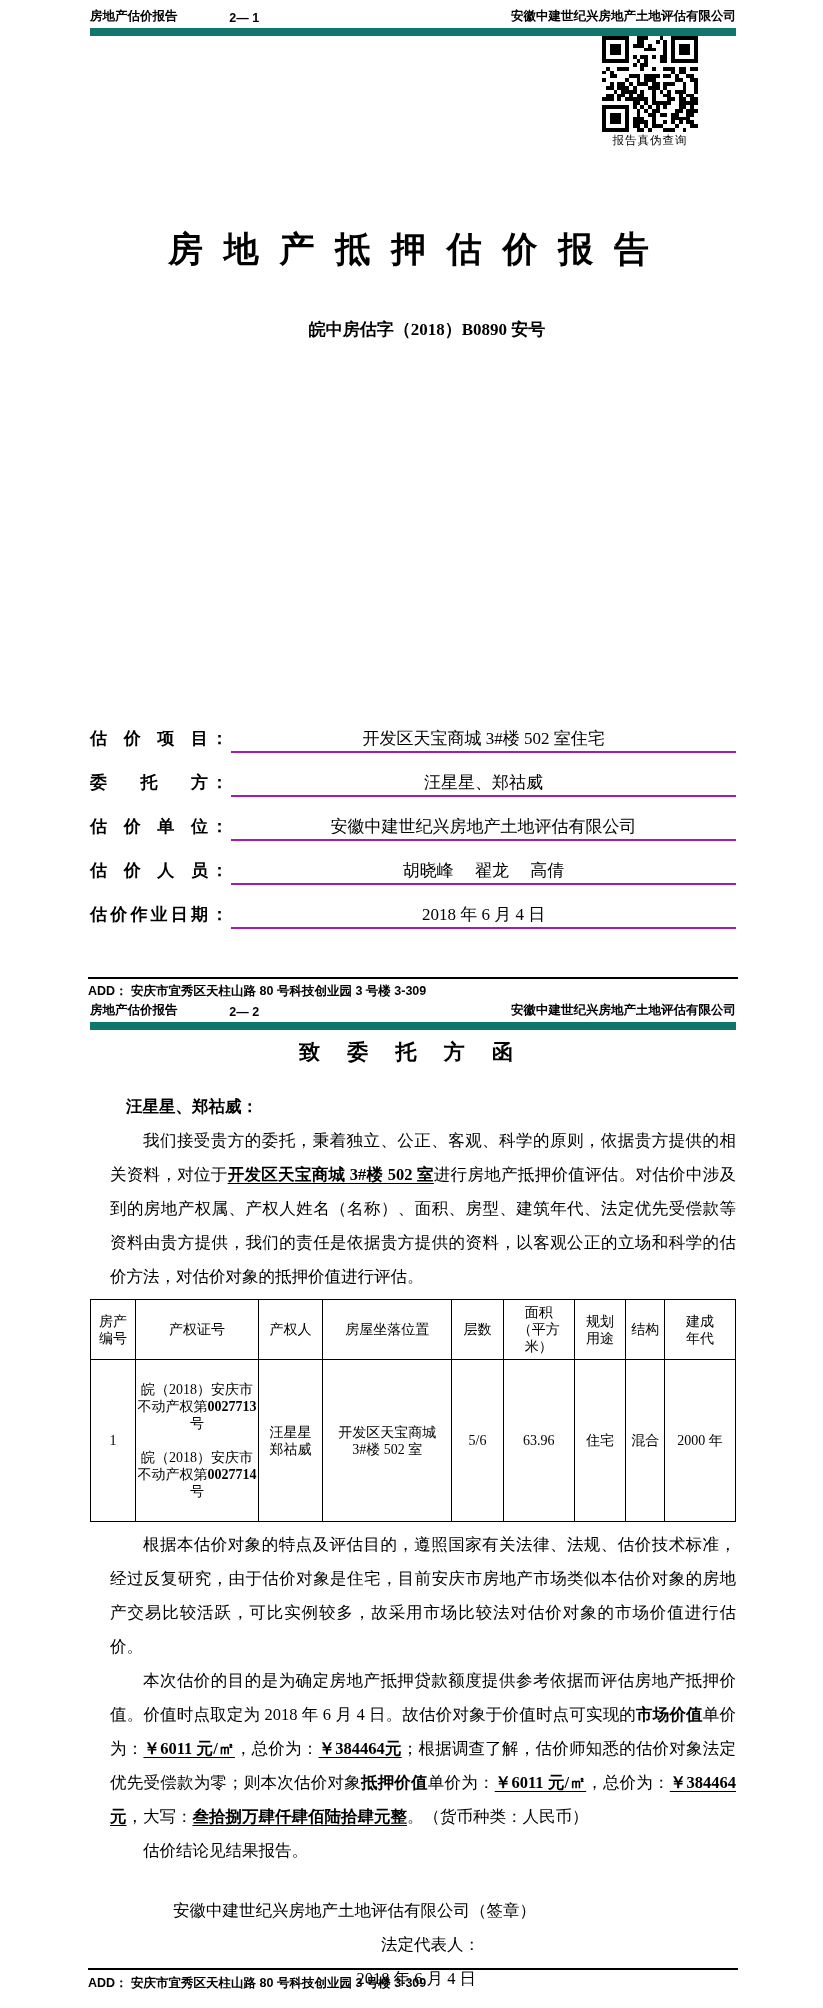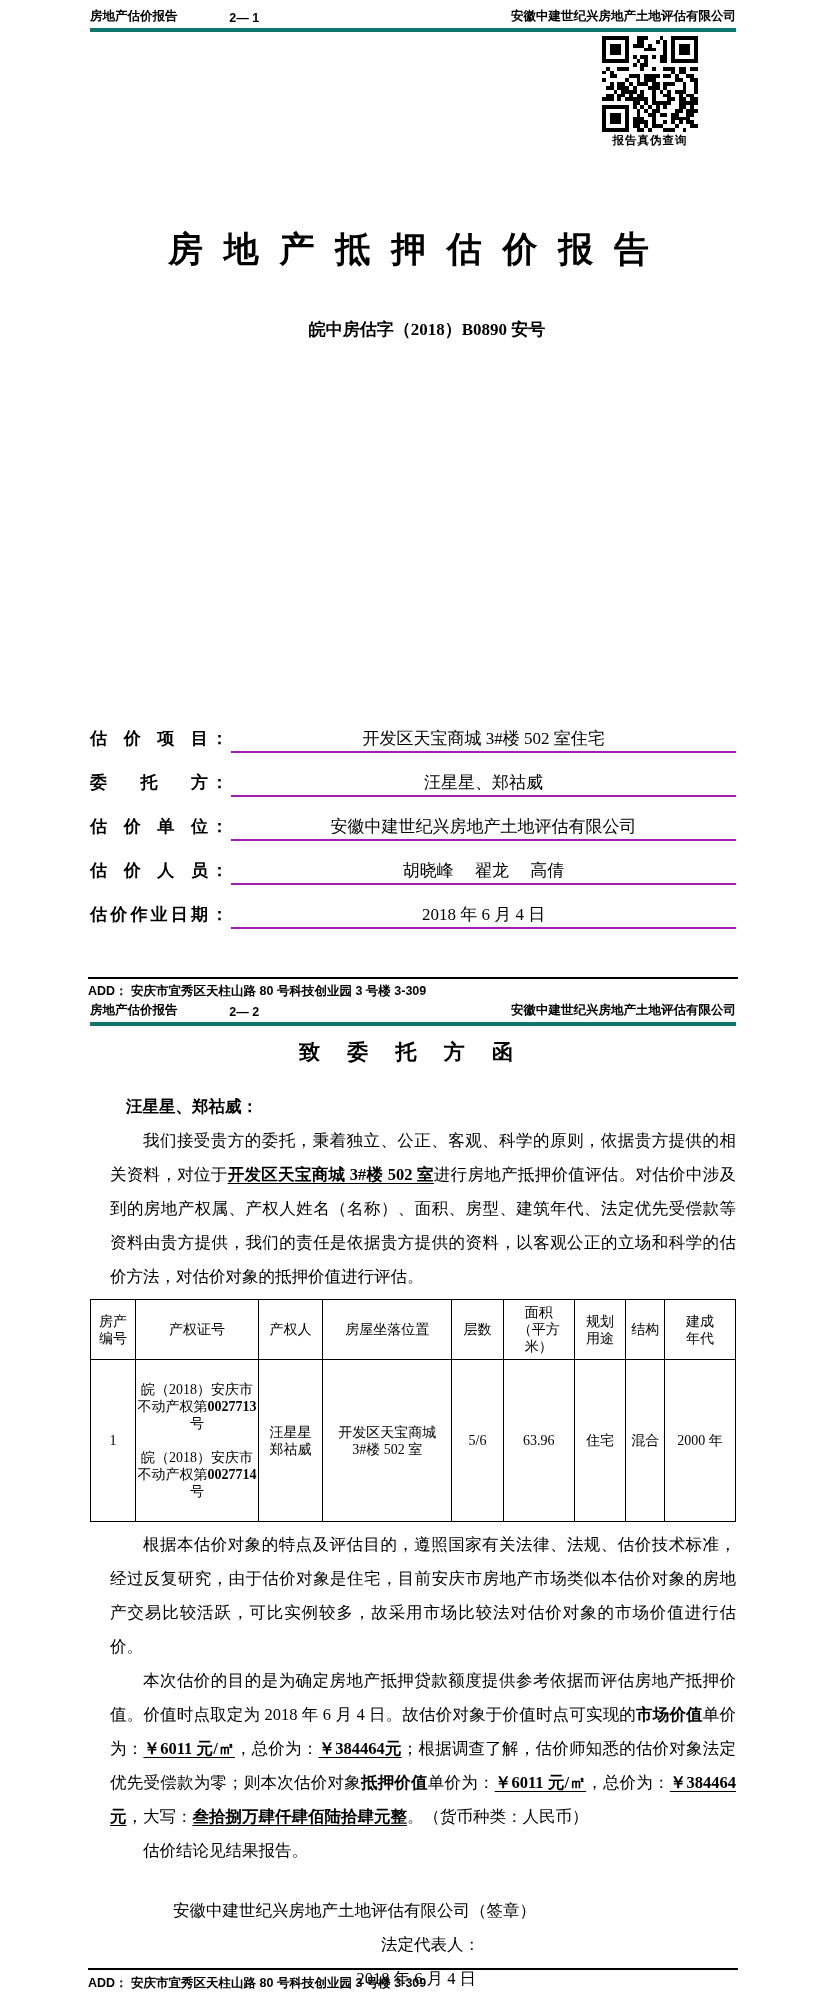--- a/index.html
+++ b/index.html
@@ -6,31 +6,31 @@
   html,body { background:#fff; }
   body {
     width:823px; height:2008px; position:relative;
     color:#000; font-family:"Liberation Serif","DejaVu Serif",serif;
   }
   .abs { position:absolute; }
   
   .run-hdr {
     left:90px; width:646px; display:flex; justify-content:space-between;
     align-items:flex-end; font-family:"Liberation Sans","DejaVu Sans",sans-serif;
-    font-size:12.5px; font-weight:bold; border-bottom:4px solid #0f766e; padding-bottom:3px;
+    font-size:12.5px; font-weight:bold; border-bottom:8px solid #0f766e; padding-bottom:3px;
   }
   .run-hdr .mid { transform:translateX(-100px); }
   #p1-hdr { top:8px; }
   #p2-hdr { top:1002px; }
   
   #qr-wrap { top:36px; left:601px; width:98px; text-align:center; }
   #qr-box { width:96px; height:96px; margin:0 auto; }
   #qr-caption {
     font-family:"Liberation Sans","DejaVu Sans",sans-serif;
-    font-size:11.5px; font-weight:bold; letter-spacing:1px; margin-top:1px;
+    font-size:11.5px; font-weight:normal; letter-spacing:1px; margin-top:1px;
   }
   
   #main-title { top:226px; left:0; width:100%; text-align:center;
     font-size:35px; font-weight:bold; letter-spacing:6px; white-space:nowrap; }
   #doc-no { top:318px; left:0; width:100%; text-align:center; font-size:17px; font-weight:bold;padding-left:31px; }
   #fields { top:727px; left:90px; width:646px; }
   .frow { display:flex; align-items:flex-start; height:44px; font-size:17px; }
   .flabel { font-weight:bold; width:118px; text-align:justify; text-align-last:justify; }
   .fcolon { font-weight:bold; padding:0 3px 0 3px; }
   .fvalue { flex:1; text-align:center; border-bottom:2px solid #a21caf; padding-bottom:1px; white-space:nowrap; overflow:hidden; }

